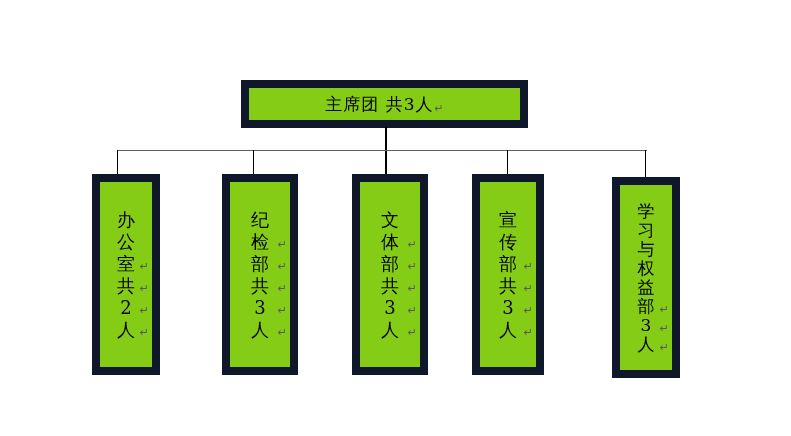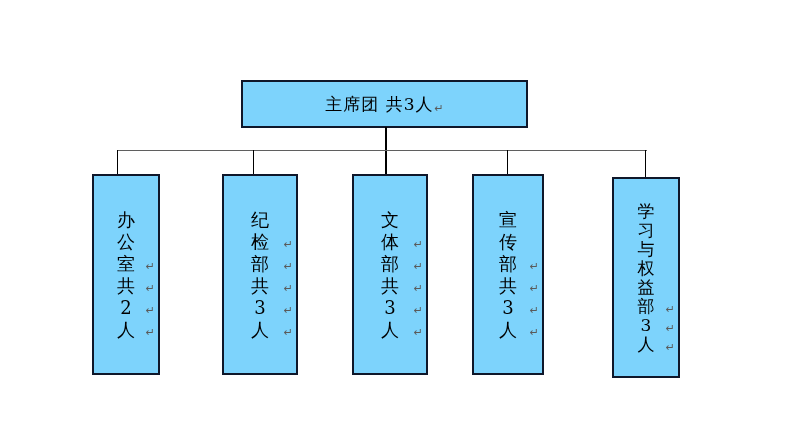--- a/index.html
+++ b/index.html
@@ -3,21 +3,21 @@
 <meta charset="utf-8">
 <style>
   html, body { margin: 0; padding: 0; background: #ffffff; }
   .canvas {
     position: relative; width: 791px; height: 436px; background: #ffffff;
     font-family: "DejaVu Serif", "Liberation Serif", serif;
     color: #000000; overflow: hidden;
   }
   .box {
     position: absolute; box-sizing: border-box;
-    border: 2px solid #0f172a; background: #7dd3fc;
+    border: 8px solid #0f172a; background: #84cc16;
   }
   .root-box {
     left: 241px; top: 80px; width: 287px; height: 48px;
     display: flex; align-items: center; justify-content: center;
     font-size: 17px; letter-spacing: 1px; white-space: pre;
   }
   .dept-box {
     top: 174px; width: 72px; height: 201px;
     display: flex; flex-direction: column;
     align-items: center; justify-content: center;

